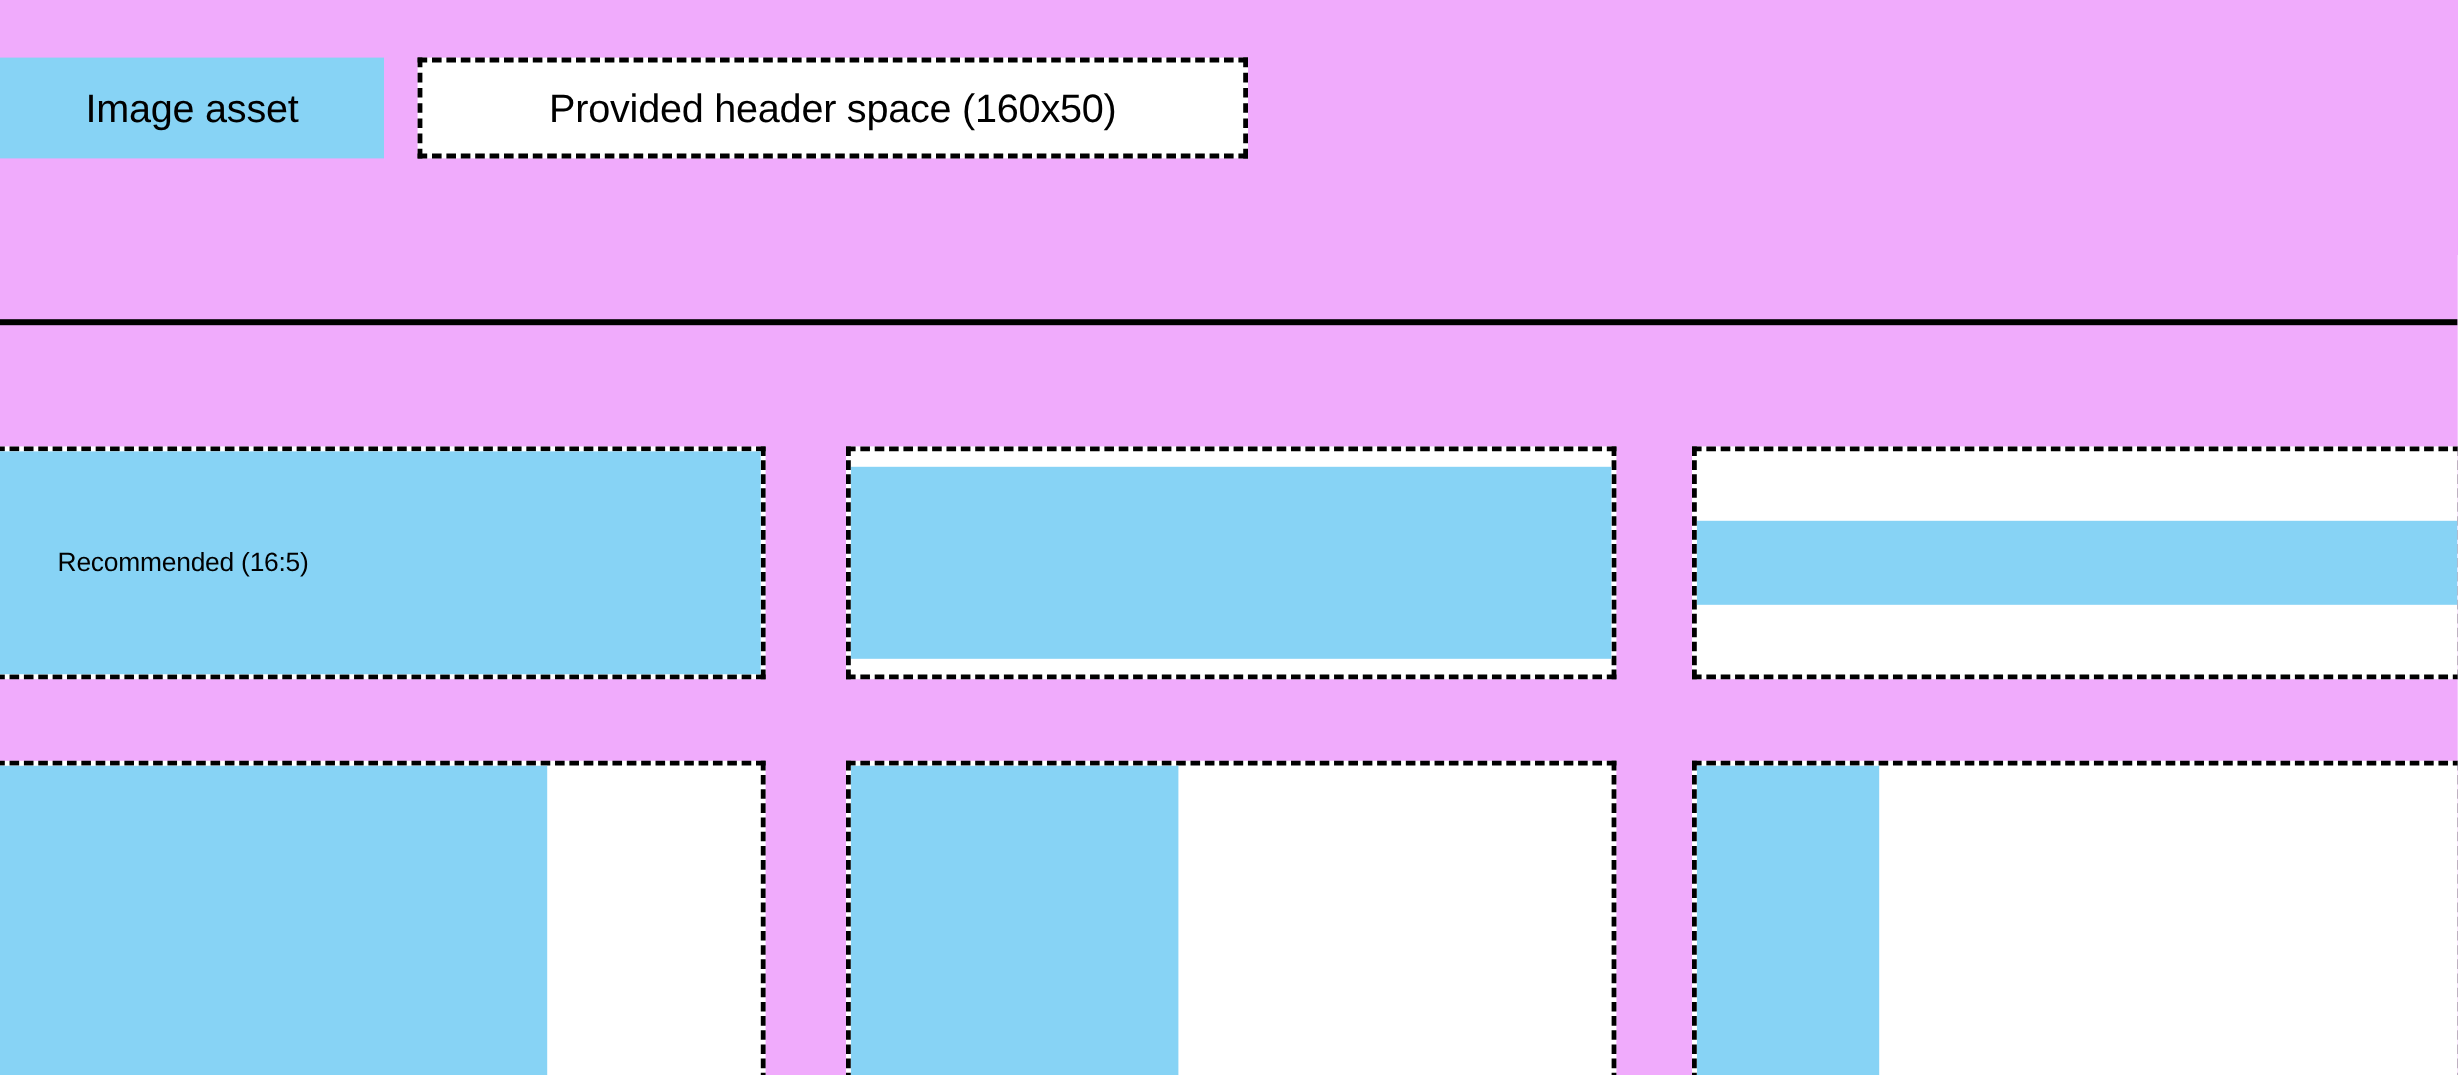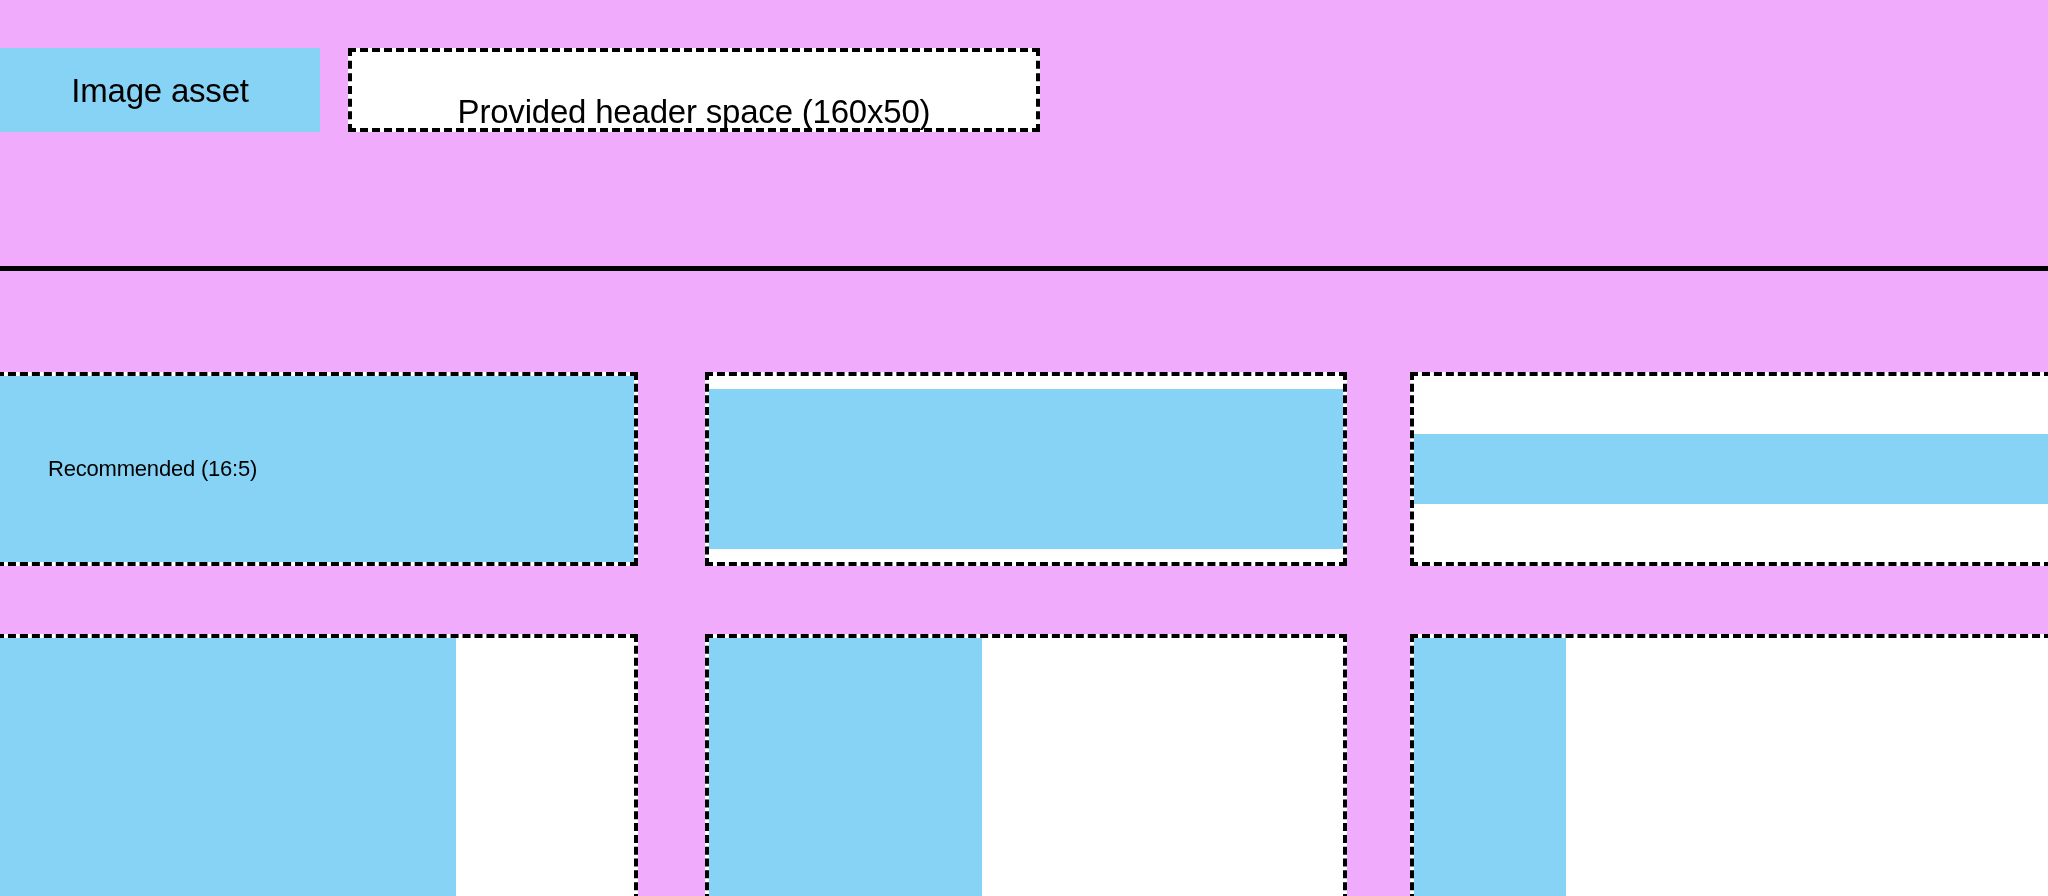--- a/index.html
+++ b/index.html
@@ -59,21 +59,21 @@
   .header-slot {
     position: absolute;
     left: 348px;
     top: 0;
     width: 692px;
     height: 84px;
     border: 4px dashed #000000;
     box-sizing: border-box;
     background: #ffffff;
     display: flex;
-    align-items: flex-end;
+    align-items: center;
     justify-content: center;
   }
 
   .header-slot .label {
     font-size: 33px;
     line-height: 1;
     letter-spacing: -0.2px;
     color: #000000;
     white-space: nowrap;
   }

